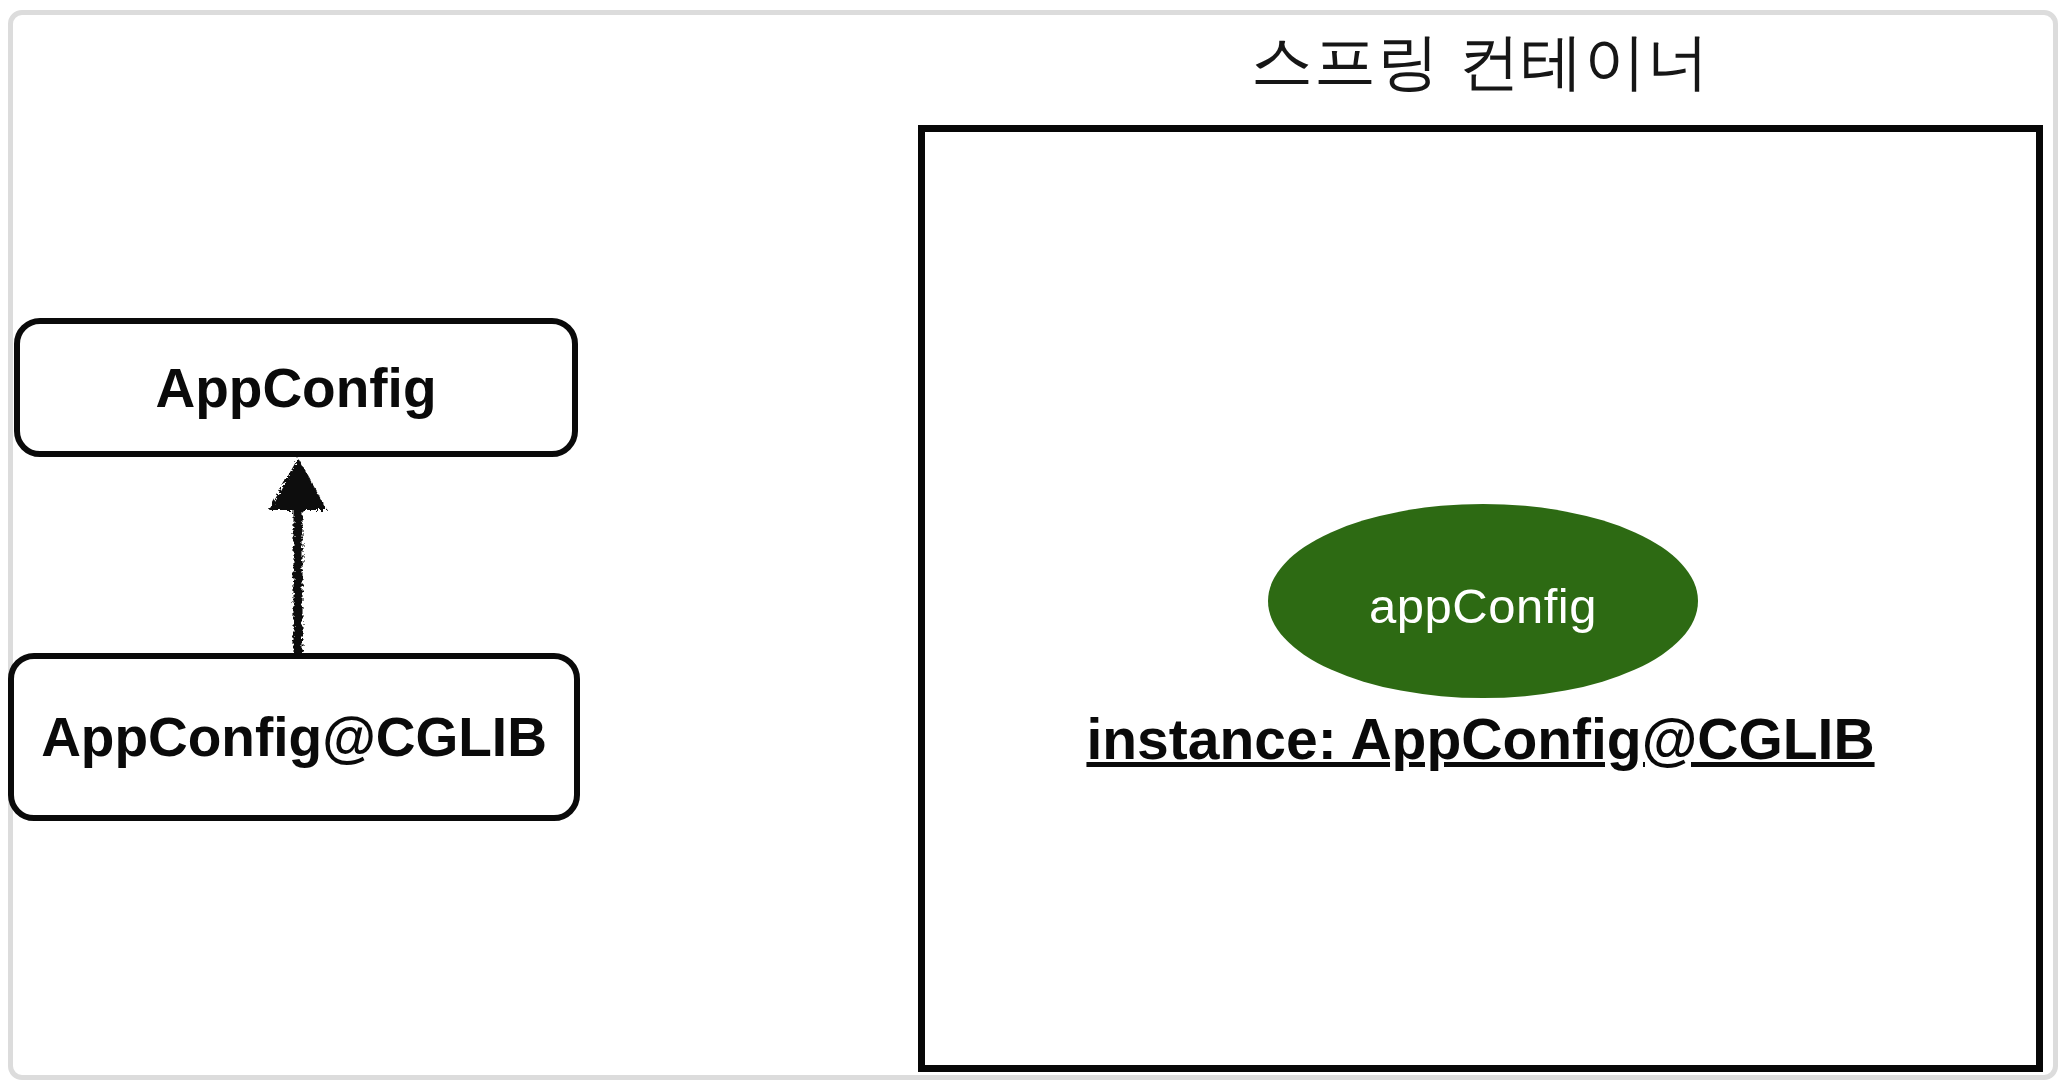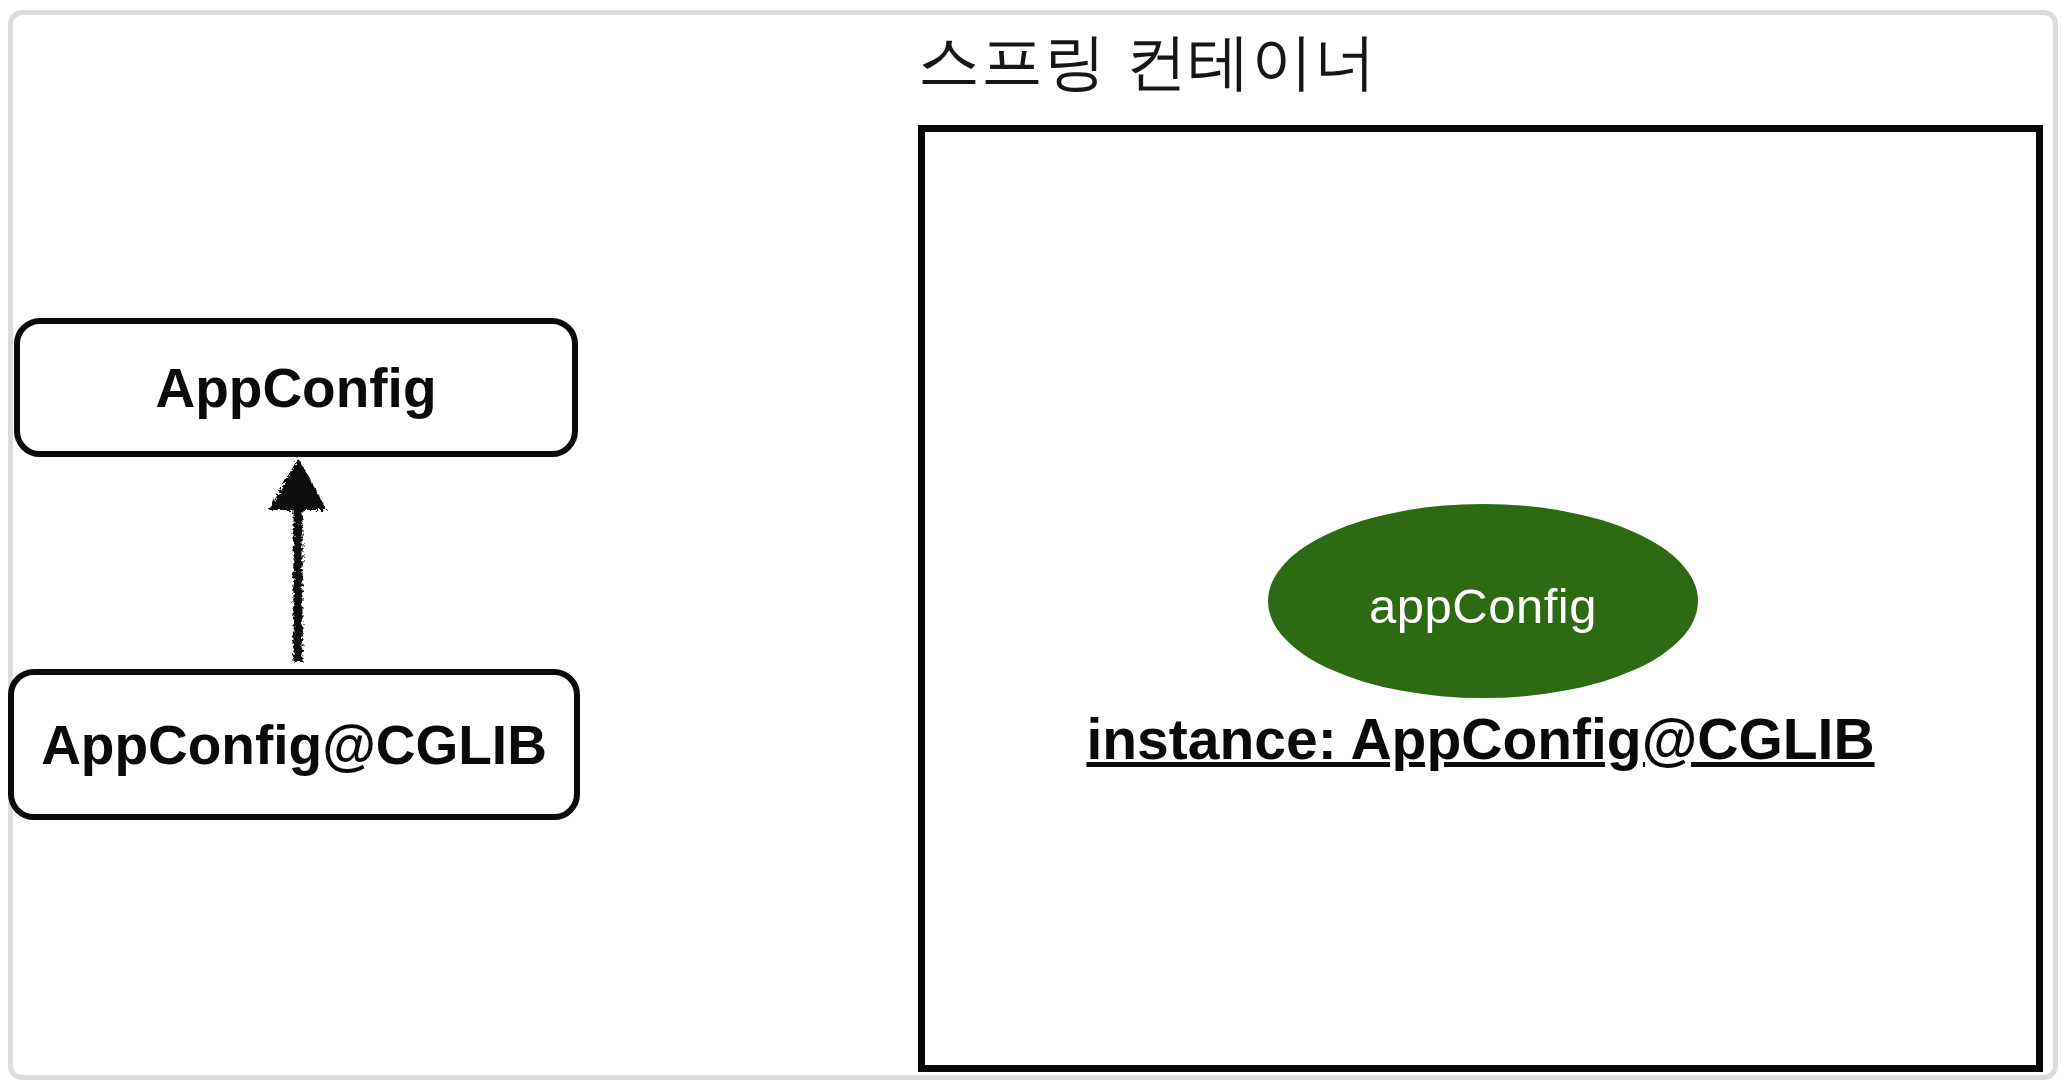--- a/index.html
+++ b/index.html
@@ -19,20 +19,21 @@
     position: absolute;
     left: 8px; top: 10px; right: 10px; bottom: 10px;
     border: 5px solid #dcdcdc;
     border-radius: 14px;
     pointer-events: none;
   }
   .container-title {
     position: absolute;
     left: 918px; top: 20px;
     width: 1125px;
+    text-align: center;
     font-size: 62px;
     font-weight: 400;
     color: #161616;
     letter-spacing: 1px;
     white-space: nowrap;
   }
   .spring-container-box {
     position: absolute;
     left: 918px; top: 125px;
     width: 1125px; height: 947px;
@@ -52,22 +53,22 @@
     font-size: 55px;
     font-weight: 700;
     color: #0a0a0a;
     white-space: nowrap;
   }
   .class-box.appconfig {
     left: 14px; top: 318px;
     width: 564px; height: 139px;
   }
   .class-box.cglib {
-    left: 8px; top: 669px;
-    width: 572px; height: 151px;
+    left: 8px; top: 653px;
+    width: 572px; height: 168px;
   }
   .arrow-svg {
     position: absolute;
     left: 238px; top: 450px;
     width: 120px; height: 220px;
   }
   .bean-ellipse {
     position: absolute;
     left: 1268px; top: 504px;
     width: 430px; height: 194px;

